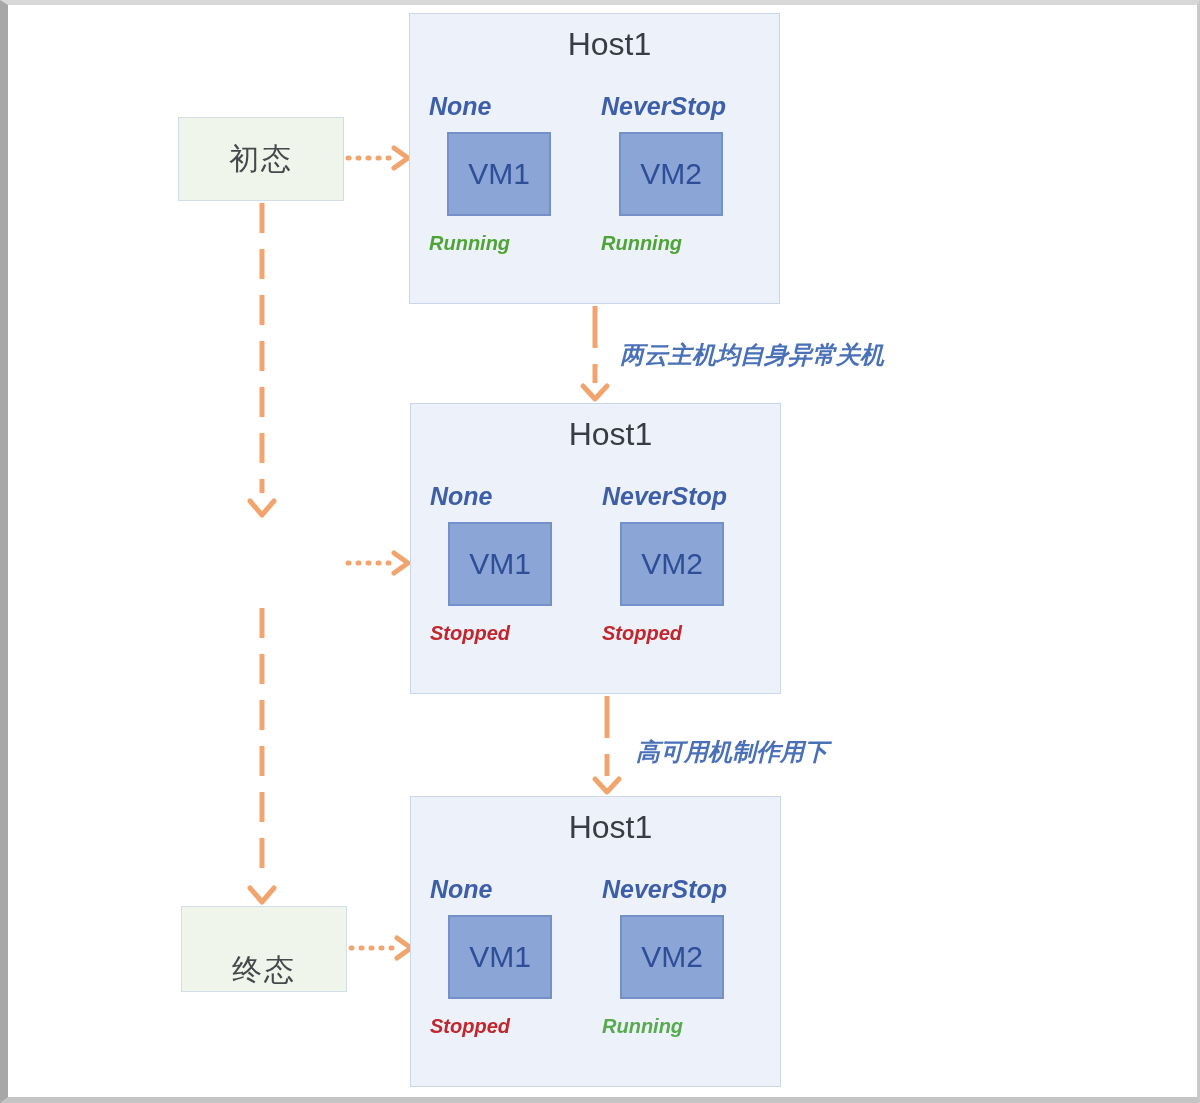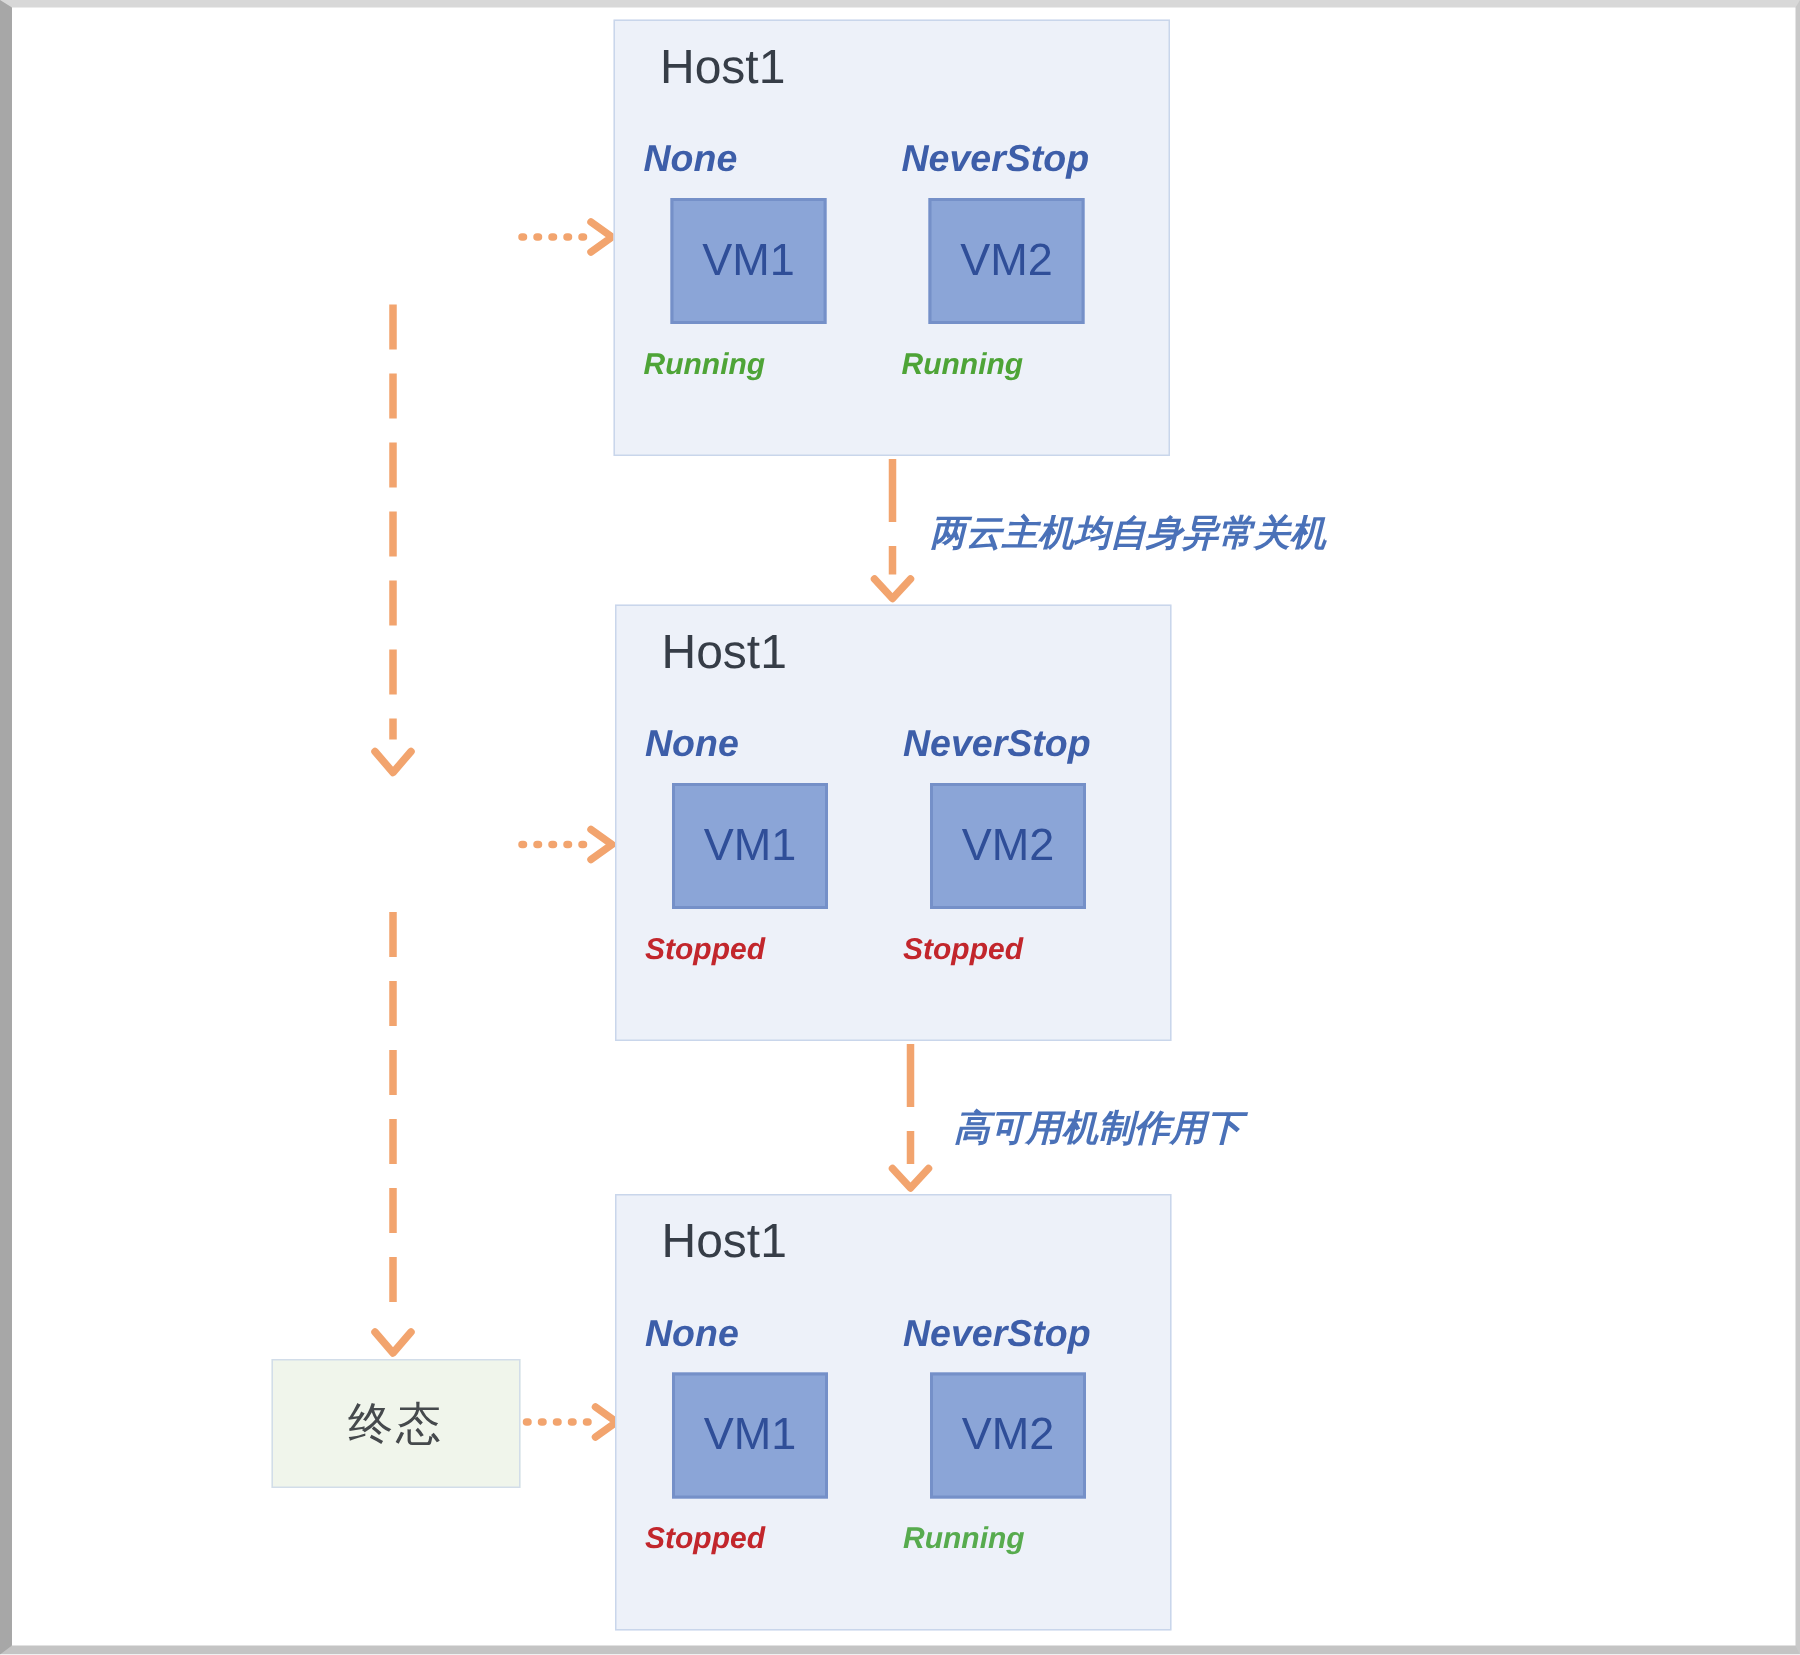--- a/index.html
+++ b/index.html
@@ -28,35 +28,35 @@
     position:absolute; width:166px; height:84px;
     box-sizing:border-box;
     display:flex; align-items:center; justify-content:center;
     border:1px solid var(--state-border);
     font-size:30px; color:var(--state-text); letter-spacing:2px;
   }
   .state-green { background:var(--state-green-bg); }
   .state-pink  { background:var(--state-pink-bg); }
   #state-initial { left:170px; top:112px; }
   #state-middle  { left:170px; top:514px; height:87px; }
-  #state-final   { left:173px; top:901px; height:86px; }
+  #state-final   { left:173px; top:901px; height:86px;align-items:flex-end; }
 
   
   .host-card {
     position:absolute; width:371px; height:291px;
     box-sizing:border-box;
     background:var(--host-bg);
     border:1px solid var(--host-border);
   }
   #host-a { left:401px; top:8px; }
   #host-b { left:402px; top:398px; }
   #host-c { left:402px; top:791px; }
   .host-title {
     margin:0; position:absolute; top:12px; left:0; right:0;
-    font-size:32px; font-weight:400;
+    text-align:center; font-size:32px; font-weight:400;
     color:var(--host-title-color);
     padding-left:30px;
   }
   .vm-col { position:absolute; top:76px; width:140px; text-align:left; }
   .vm-col.c1 { left:19px; }
   .vm-col.c2 { left:191px; }
   .vm-policy {
     font-style:italic; font-weight:600; font-size:25px;
     color:var(--policy-blue); height:32px; line-height:32px; white-space:nowrap;
   }
@@ -109,20 +109,23 @@
     <g>
       <line x1="587" y1="301" x2="587" y2="378" class="dashedh"></line>
       <path d="M575 381 L587 394 L599 381" class="head"></path>
     </g>
     <g>
       <line x1="599" y1="691" x2="599" y2="771" class="dashedh"></line>
       <path d="M587 774 L599 787 L611 774" class="head"></path>
     </g>
   </svg>
 
+  <div class="state-box state-green" id="state-initial">
+    <span>初态</span>
+  </div>
   <div class="state-box state-green" id="state-final">
     <span>终态</span>
   </div>
 
   <section class="host-card" id="host-a">
     <h2 class="host-title">Host1</h2>
     <div class="vm-col c1">
       <div class="vm-policy">None</div>
       <div class="vm-box">
         <span>VM1</span>

